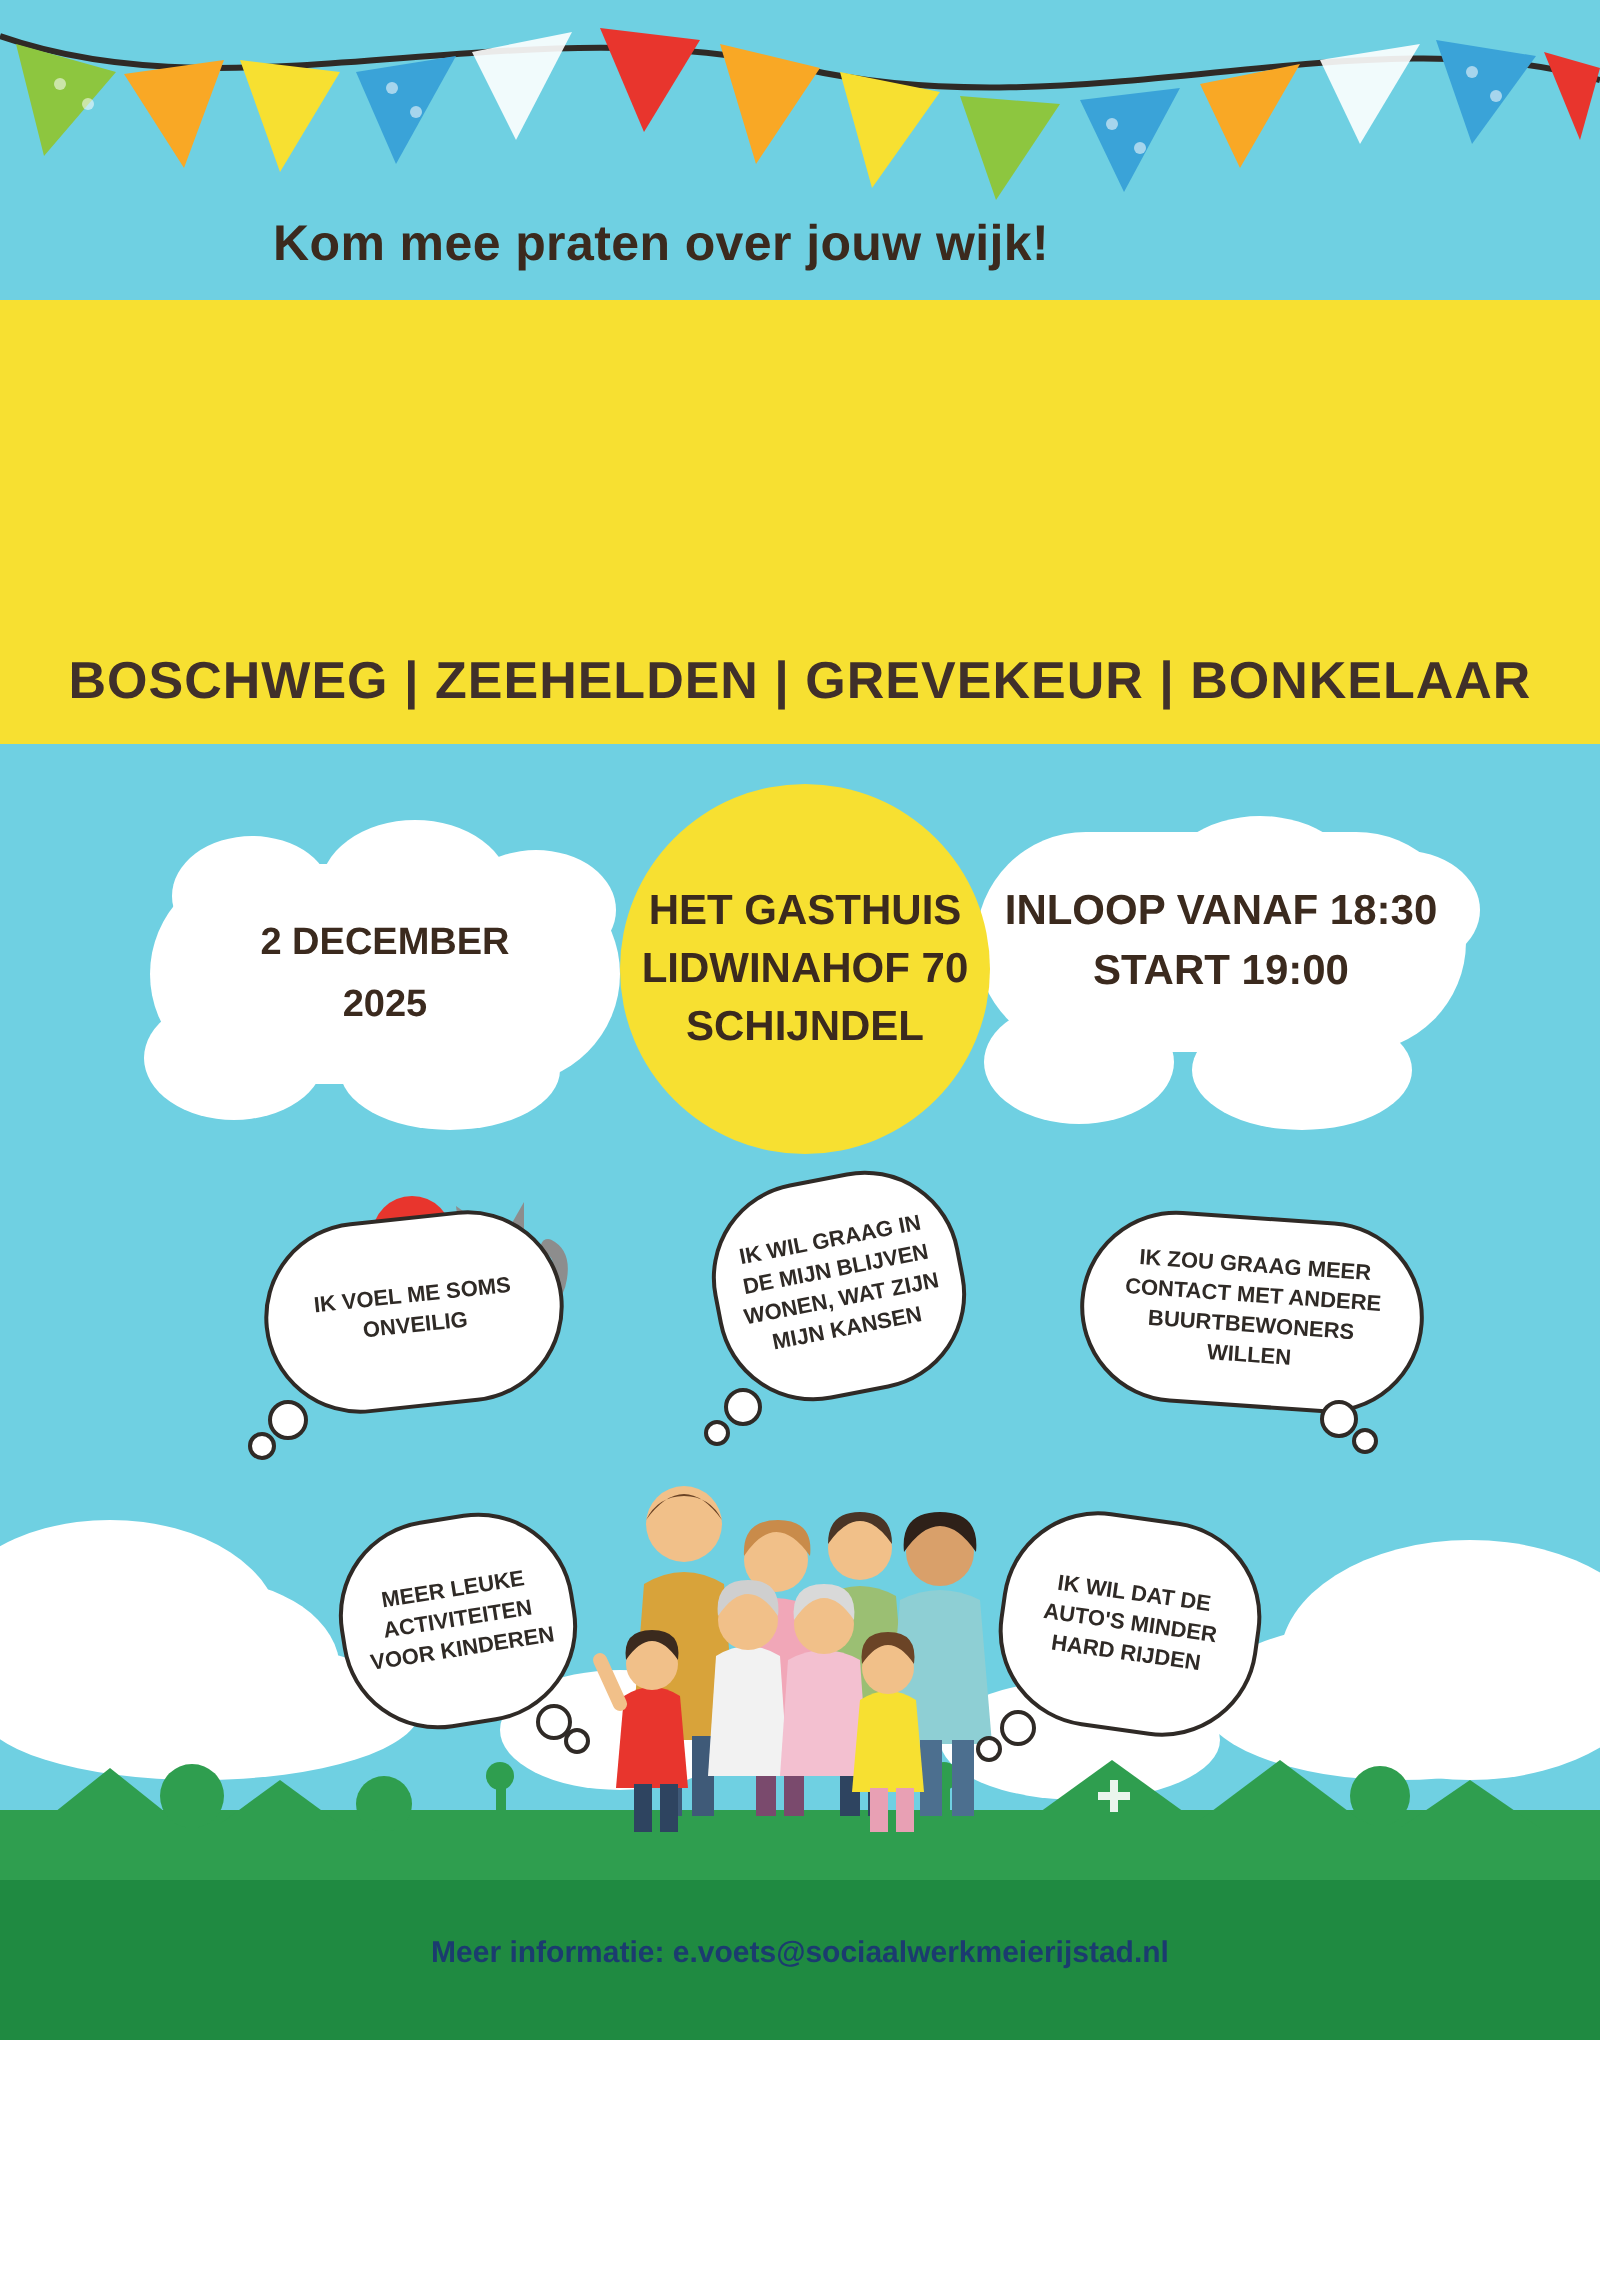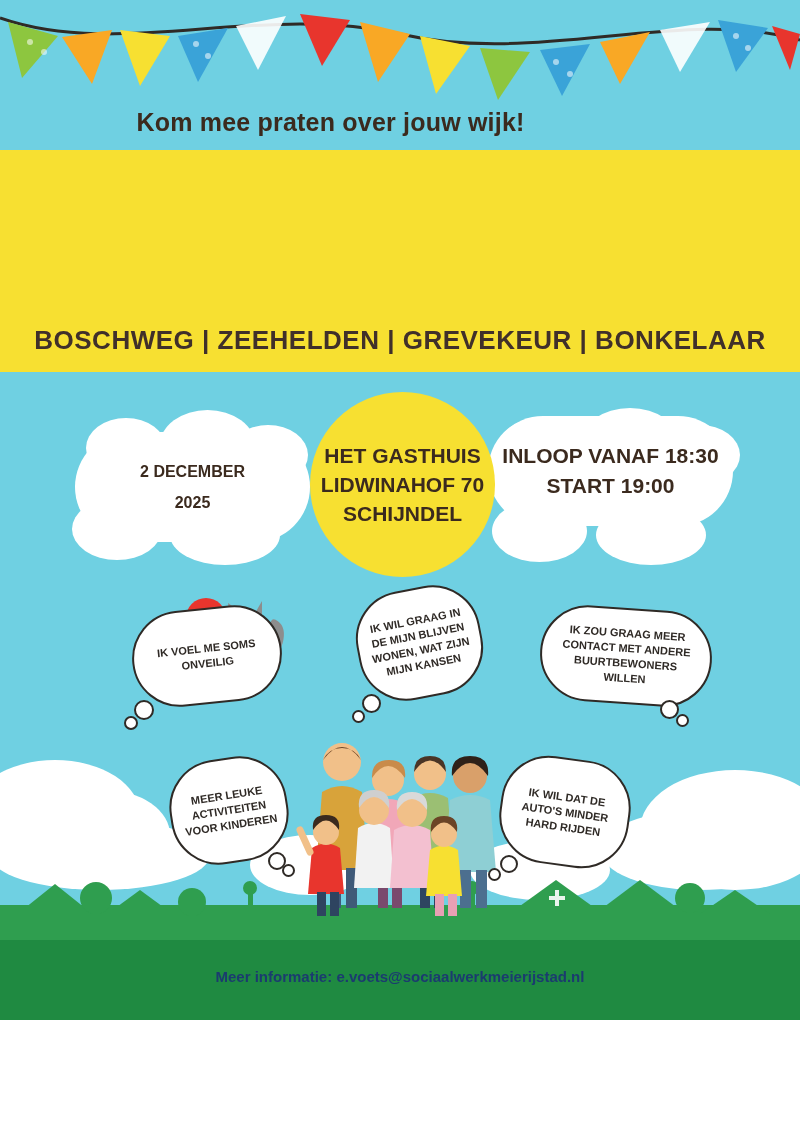--- a/index.html
+++ b/index.html
@@ -40,21 +40,21 @@
 
   
   .bottomwhite{position:absolute;left:0;top:1020px;width:800px;height:119px;background:#ffffff;}
 
   
   .infobubble{
     position:absolute;background:#ffffff;border-radius:60px;
     display:flex;align-items:center;justify-content:center;text-align:center;
     color:#3b2a1e;font-weight:bold;
   }
-  .info-date{left:75px;top:432px;width:235px;height:110px;font-size:16px;line-height:31px;}
+  .info-date{left:75px;top:432px;width:235px;height:110px;font-size:19px;line-height:31px;}
   .info-time{left:488px;top:416px;width:245px;height:110px;font-size:21px;line-height:30px;}
   .info-loc{
     position:absolute;left:310px;top:392px;width:185px;height:185px;border-radius:50%;
     background:#f7e031;display:flex;align-items:center;justify-content:center;text-align:center;
     color:#3b2a1e;font-weight:bold;font-size:21px;line-height:29px;z-index:4;
   }
   
   .lobe{position:absolute;background:#fff;border-radius:50%;}
 
   

